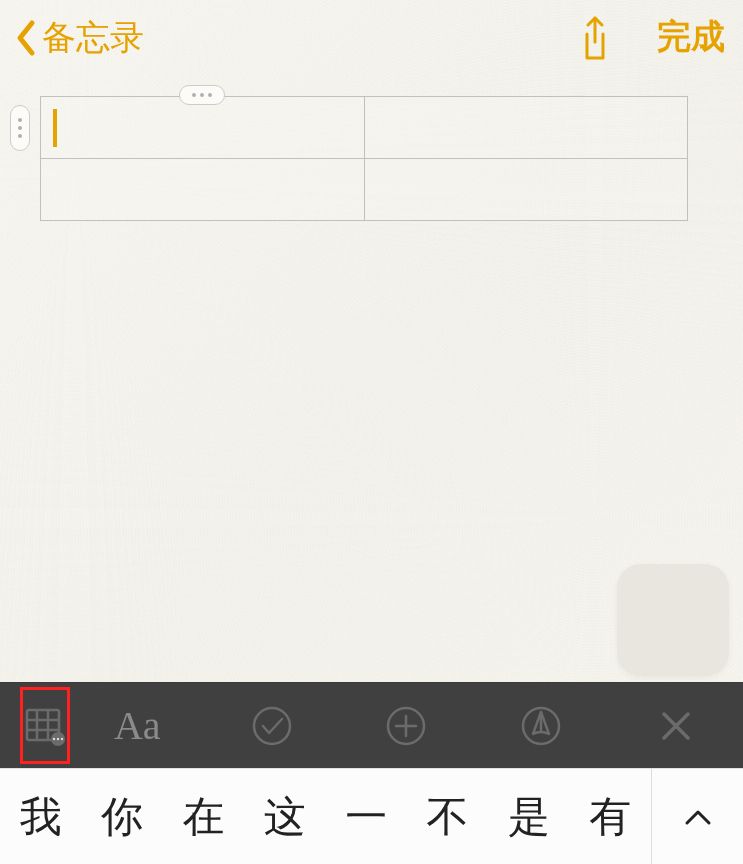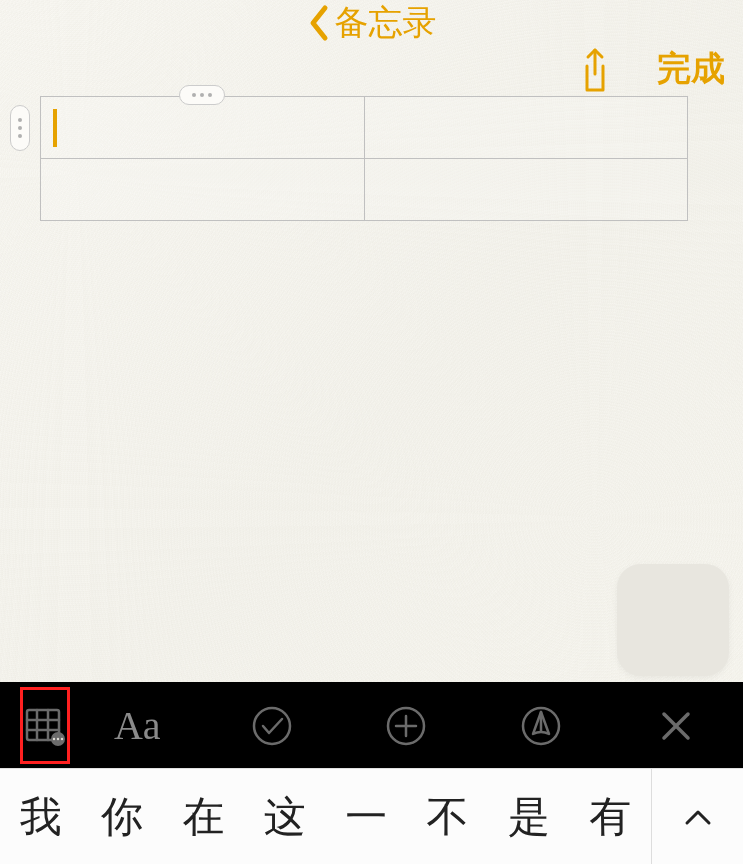--- a/index.html
+++ b/index.html
@@ -29,21 +29,20 @@
       filter: contrast(1.02);
     }
     
     .header {
       position: relative;
       height: 76px;
       display: flex;
       align-items: center;
       padding: 0 14px;
       z-index: 2;
-      flex-direction: column;
     }
     .back-group {
       display: flex;
       align-items: center;
       gap: 6px;
       cursor: pointer;
     }
     .chevron-left {
       width: 22px;
       height: 38px;
@@ -172,21 +171,21 @@
       z-index: 2;
       box-shadow: 0 2px 6px rgba(0,0,0,0.05);
     }
     
     .toolbar {
       position: absolute;
       bottom: 96px;
       left: 0;
       right: 0;
       height: 86px;
-      background: #000000;
+      background: #404040;
       display: flex;
       align-items: center;
       z-index: 3;
       border-top: 1px solid rgba(0,0,0,0.08);
     }
     .tool-btn {
       flex: 1;
       display: flex;
       align-items: center;
       justify-content: center;

